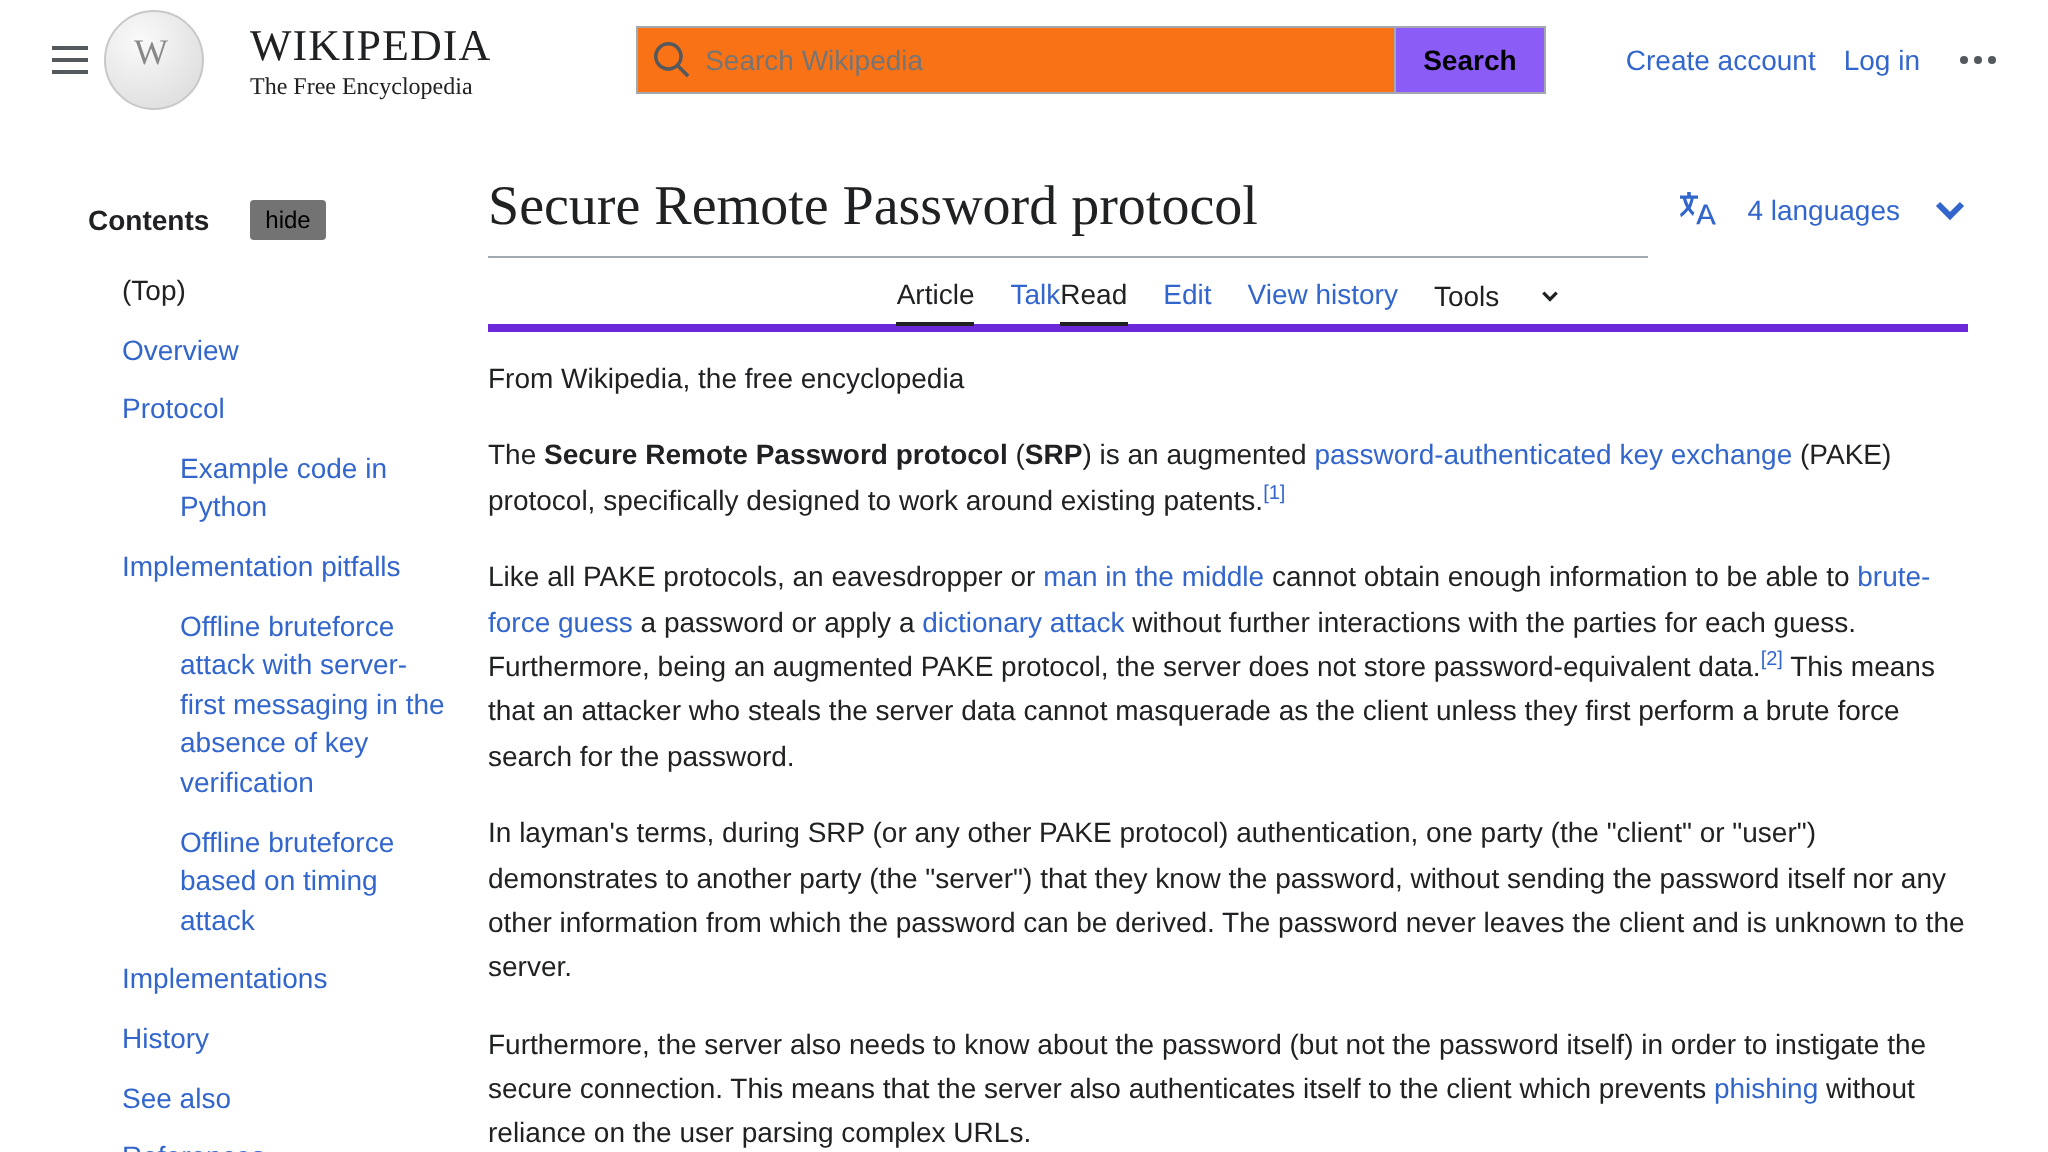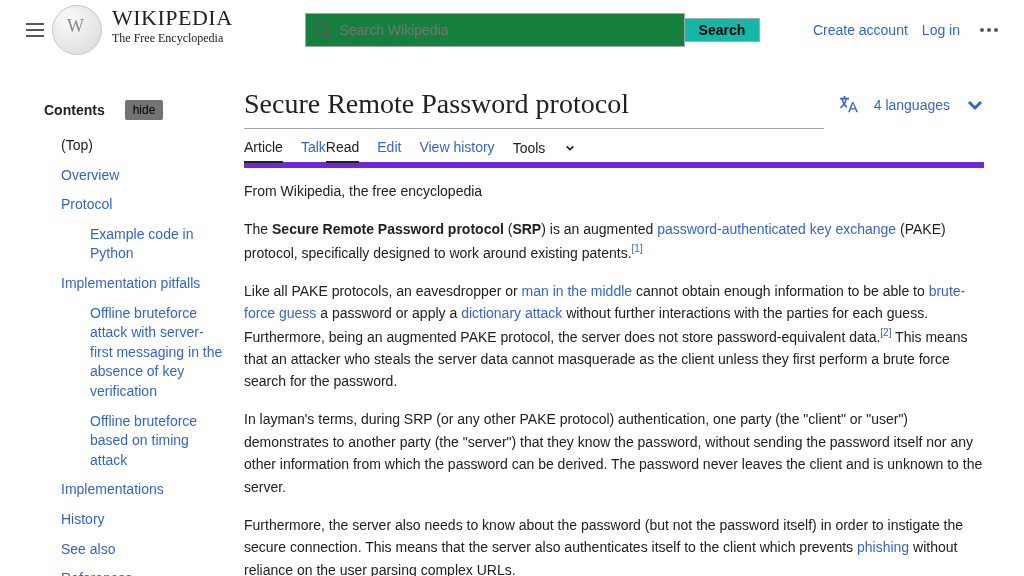--- a/index.html
+++ b/index.html
@@ -2,31 +2,31 @@
 <html><head>
 <meta charset="utf-8">
 <style>
 * { box-sizing: border-box; margin: 0; padding: 0; }
 body { font-family: -apple-system, BlinkMacSystemFont, "Segoe UI", Helvetica, Arial, sans-serif; font-size: 14px; color: #202122; background: #fff; width: 1024px; height: 576px; overflow: hidden; }
 a { color: #3366cc; text-decoration: none; cursor: pointer; }
 
 .header { display: flex; align-items: center; padding: 8px 20px 8px 16px; gap: 16px; height: 60px; }
 .hamburger { width: 20px; cursor: pointer; display: flex; flex-direction: column; gap: 4px; padding: 10px; }
 .hamburger span { display: block; height: 2px; background: #54595d; width: 18px; }
-.logo-block { display: flex; align-items: flex-start; gap: 10px; }
+.logo-block { display: flex; align-items: center; gap: 23px; }
 .globe { width: 50px; height: 50px; border-radius: 50%; background: radial-gradient(circle at 35% 30%, #fafafa, #d8d8d8); border: 1px solid #c8c8c8; position: relative; overflow: hidden; }
 .globe::before { content: "W"; position: absolute; top: 10px; left: 14px; font-family: serif; font-size: 18px; color: #888; }
 .wordmark { font-family: "Linux Libertine", Georgia, "Times New Roman", serif; }
 .wordmark .wp { font-size: 22px; letter-spacing: 0.5px; font-variant: small-caps; }
 .wordmark .tag { font-size: 12px; color: #202122; }
 .search-wrap { display: flex; align-items: center; margin-left: 56px; }
-.search-box { display: flex; align-items: center; border: 1px solid #a2a9b1; background: #15803d; height: 34px; width: 380px; padding: 0 8px; }
+.search-box { display: flex; align-items: center; border: 1px solid #a2a9b1; background: #f97316; height: 34px; width: 380px; padding: 0 8px; }
 .search-box svg { width: 18px; height: 18px; fill: #54595d; margin-right: 8px; }
 .search-box input { border: none; outline: none; font-size: 14px; flex: 1; background: transparent; }
-.search-btn { height: 24px; padding: 0 14px; background: #14b8a6; border: 1px solid #a2a9b1; border-left: none; font-weight: 600; cursor: pointer; font-size: 14px; }
+.search-btn { height: 34px; padding: 0 14px; background: #8b5cf6; border: 1px solid #a2a9b1; border-left: none; font-weight: 600; cursor: pointer; font-size: 14px; }
 .header-right { margin-left: auto; display: flex; align-items: center; gap: 14px; }
 .dots { display: flex; gap: 3px; padding: 6px; cursor: pointer; }
 .dots span { width: 4px; height: 4px; background: #54595d; border-radius: 50%; }
 
 .layout { display: flex; padding: 0 20px 0 44px; }
 .sidebar { width: 200px; padding-top: 40px; padding-right: 20px; font-size: 14px; }
 .contents-head { display: flex; align-items: center; gap: 20px; margin-bottom: 16px; }
 .contents-head h2 { font-size: 14px; font-weight: 600; }
 .hide-btn { background: #737373; border: none; padding: 3px 8px; font-size: 12px; cursor: pointer; border-radius: 2px; }
 .toc-list { list-style: none; }
@@ -34,21 +34,21 @@
 .toc-list .top { color: #202122; font-weight: 400; }
 .toc-list ul { list-style: none; padding-left: 12px; margin-top: 10px; }
 
 .main { flex: 1; padding-top: 28px; max-width: 740px; }
 .title-row { display: flex; align-items: center; justify-content: space-between; }
 h1 { font-family: "Linux Libertine", Georgia, "Times New Roman", serif; font-weight: 400; font-size: 28px; border-bottom: 1px solid #a2a9b1; padding-bottom: 8px; flex: 1; }
 .lang { display: flex; align-items: center; gap: 16px; color: #3366cc; cursor: pointer; font-size: 14px; padding-bottom: 8px; padding-left: 16px; }
 .lang svg { width: 18px; height: 18px; fill: #3366cc; }
 .chev { width: 10px; height: 10px; }
 
-.tabs-row { display: flex; justify-content: flex-start; margin-top: 10px; border-bottom: 6px solid #6d28d9; }
+.tabs-row { display: flex; justify-content: center; margin-top: 10px; border-bottom: 4px solid #6d28d9; }
 .tabs-left, .tabs-right { display: flex; gap: 18px; }
 .tab { padding-bottom: 6px; cursor: pointer; font-size: 14px; }
 .tab.active { color: #202122; border-bottom: 2px solid #202122; margin-bottom: -1px; }
 .tab.link { color: #3366cc; }
 .tools { color: #202122; display: flex; align-items: center; gap: 20px; }
 
 .content { padding-top: 12px; font-size: 14px; line-height: 1.6; }
 .tagline { margin-bottom: 16px; }
 .content p { margin-bottom: 16px; }
 .content b { font-weight: 600; }

